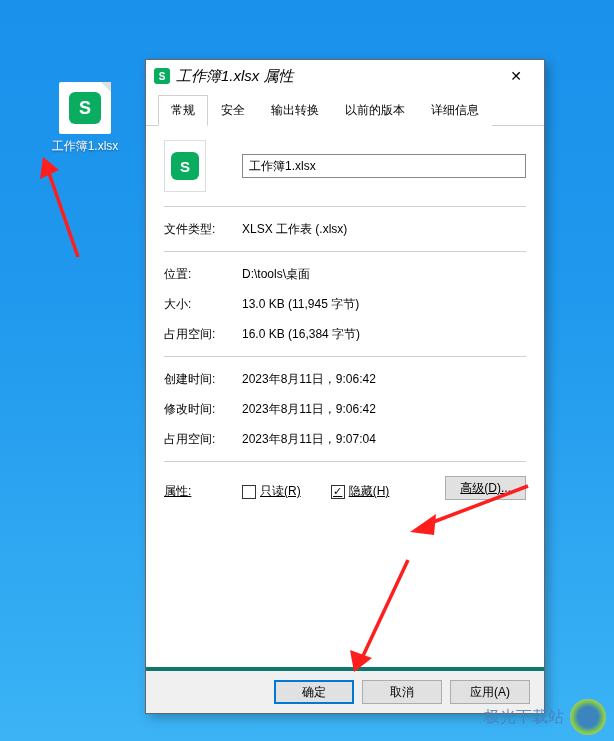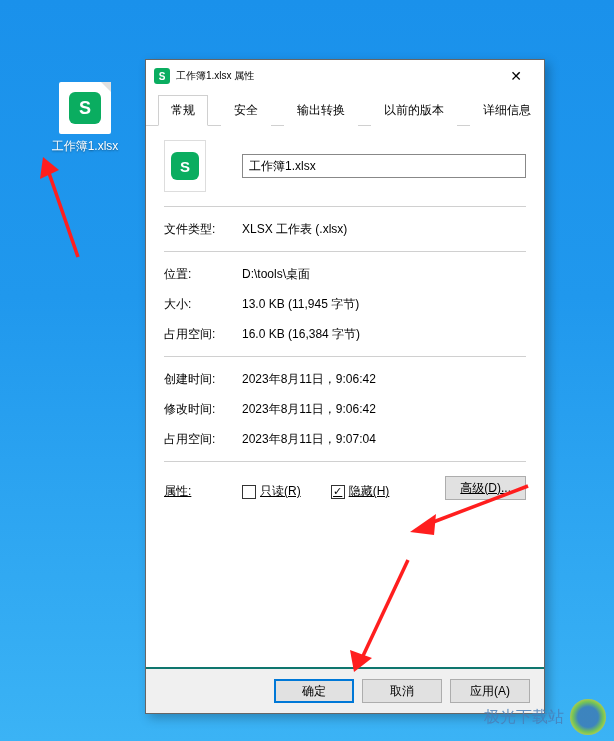--- a/index.html
+++ b/index.html
@@ -87,41 +87,41 @@
       color: #fff;
       display: inline-flex;
       align-items: center;
       justify-content: center;
       font-size: 10px;
       font-weight: bold;
       margin-right: 6px;
     }
     .title-text {
       flex: 1;
-      font-size: 10px;
+      font-size: 15px;
+      font-style: italic;
     }
     .close-btn {
       width: 40px;
       height: 28px;
       background: none;
       border: none;
       cursor: pointer;
       font-size: 14px;
       display: flex;
       align-items: center;
       justify-content: center;
     }
 
     
     .tabs {
       display: flex;
       border-bottom: 1px solid #d0d0d0;
       padding-left: 12px;
       margin-top: 2px;
-      justify-content: space-between;
     }
     .tab {
       padding: 6px 12px;
       font-size: 12px;
       cursor: pointer;
       border: 1px solid transparent;
       border-bottom: none;
       position: relative;
       top: 1px;
       background: #fff;
@@ -242,21 +242,21 @@
 
     .spacer { flex: 1; }
 
     .bottom-bar {
       position: absolute;
       bottom: 0;
       left: 0;
       right: 0;
       height: 46px;
       background: #f0f0f0;
-      border-top: 2px solid #0f766e;
+      border-top: 4px solid #0f766e;
       display: flex;
       justify-content: flex-end;
       align-items: center;
       padding: 1px 14px;
       gap: 8px;
     }
 
     
     .arrow {
       position: absolute;

